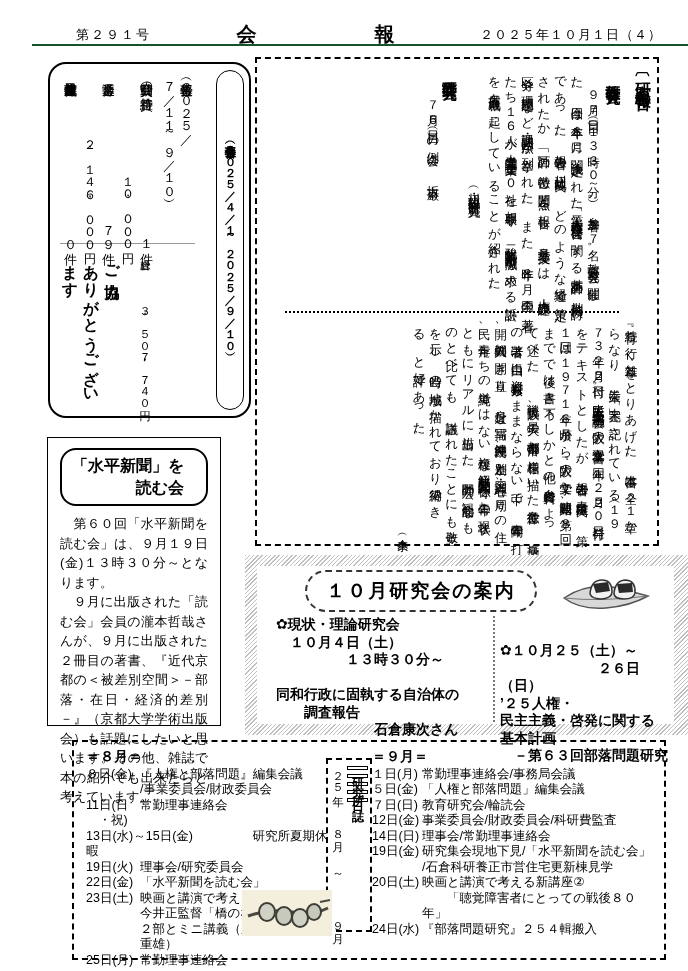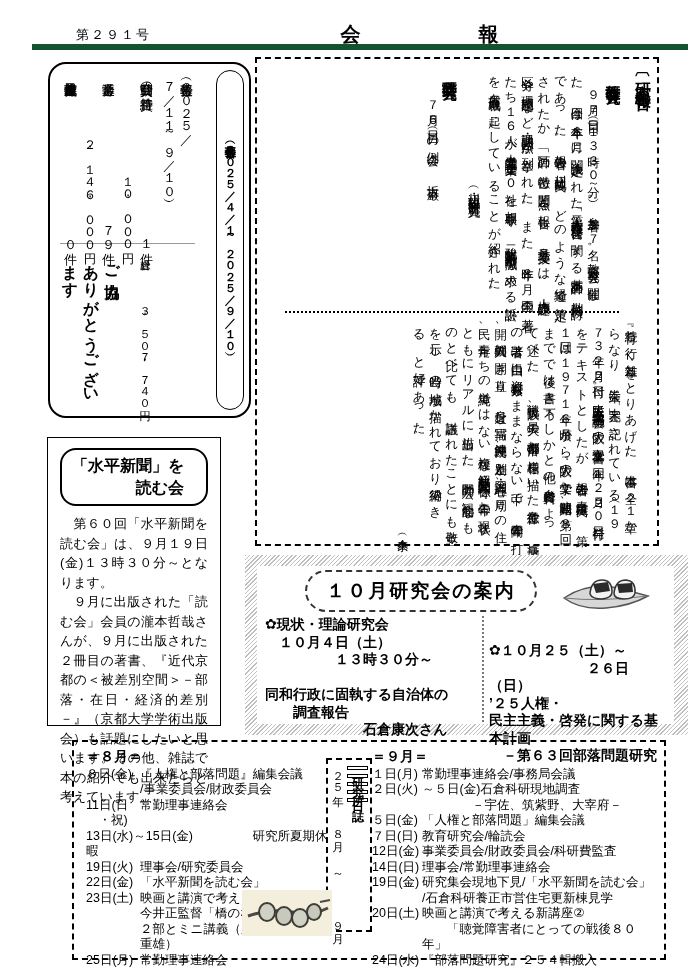--- a/index.html
+++ b/index.html
@@ -1,21 +1,21 @@
 <!DOCTYPE html>
 <html lang="ja"><head>
 <meta charset="utf-8">
 <style>
   html,body{margin:0;padding:0;background:#fff;}
   body{font-family:"Liberation Sans","DejaVu Sans",sans-serif;color:#000;}
   #page{position:relative;width:688px;height:971px;background:#fff;overflow:hidden;}
 
   
   .header{position:absolute;left:32px;right:0;top:20px;height:24px;
-          border-bottom:6px solid #14532d;display:flex;align-items:flex-end;}
+          border-bottom:2px solid #14532d;display:flex;align-items:flex-end;}
   .issue{font-size:13px;letter-spacing:2px;margin-left:44px;}
   .ptitle{flex:1;display:flex;justify-content:center;gap:118px;
           font-family:"Liberation Serif","DejaVu Serif",serif;
           font-size:20px;font-weight:bold;line-height:1;}
   .pdate{font-size:13px;letter-spacing:1px;margin-right:26px;}
 
   
   .v{writing-mode:vertical-rl;text-orientation:mixed;}
 
   
@@ -72,21 +72,21 @@
   
   .guide{position:absolute;left:245px;top:555px;width:443px;height:180px;
          background:repeating-linear-gradient(135deg,#bfbfbf 0 1px,#fff 1px 3px);}
   .guide-inner{position:absolute;left:12px;right:14px;top:11px;bottom:11px;background:#fff;}
   .guide-title{position:absolute;left:48px;top:4px;width:228px;height:38px;
                border:2px dashed #333;border-radius:22px;display:flex;align-items:center;
                justify-content:center;font-weight:bold;font-size:19px;letter-spacing:2px;}
   .guide-art{position:absolute;right:22px;top:6px;}
   .guide-cols{position:absolute;left:8px;right:6px;top:50px;bottom:2px;display:flex;}
   .gcol{white-space:pre-line;font-weight:bold;font-size:14px;line-height:17.5px;}
-  .gcol.left{width:212px;}
+  .gcol.left{width:212px;margin-left:11px;}
   .gdiv{border-left:2px dotted #777;margin:0 5px;}
   .gcol.right{flex:1;padding-top:26px;}
 
   
   .diary-box{position:absolute;left:72px;top:740px;width:594px;height:220px;
              border:2.5px dashed #000;box-sizing:border-box;}
   .sched{position:absolute;font-size:12.5px;line-height:15.5px;}
   .sched.aug{left:12px;top:7px;width:242px;}
   .sched.sep{left:298px;top:7px;right:8px;}
   .sched-title{font-weight:bold;font-size:14px;margin-bottom:2px;}
@@ -107,20 +107,21 @@
 <body>
 
 <div id="page">
 
   <div class="header">
     <span class="issue">第２９１号</span>
     <span class="ptitle">
       <span>会</span>
       <span>報</span>
     </span>
+    <span class="pdate">２０２５年１０月１日（４）</span>
   </div>
 
   <div class="don-box">
     <div class="don-tab v">募金報告（２０２５／４／１～２０２５／９／１０）</div>
     <div class="don-content">
       <div class="don-top v">
         <div class="don-head">募金報告（２０２５／
 ７／１１～９／１０）</div>
         <div class="don-item">
           <span>賛助会費の維持費</span>
@@ -262,25 +263,20 @@
       <path d="M78 12 L88 10" stroke="#4a4a42" stroke-width="2"></path>
     </svg>
 
     <div class="sched sep">
       <div class="sched-title">＝９月＝</div>
       <div class="srow">
         <span class="sdate">１日(月)</span>
         <span class="stext">常勤理事連絡会/事務局会議</span>
       </div>
       <div class="srow">
-        <span class="sdate">２日(火)</span>
-        <span class="stext">～５日(金)石倉科研現地調査
-　　　　－宇佐、筑紫野、大宰府－</span>
-      </div>
-      <div class="srow">
         <span class="sdate">５日(金)</span>
         <span class="stext">「人権と部落問題」編集会議</span>
       </div>
       <div class="srow">
         <span class="sdate">７日(日)</span>
         <span class="stext">教育研究会/輪読会</span>
       </div>
       <div class="srow">
         <span class="sdate">12日(金)</span>
         <span class="stext">事業委員会/財政委員会/科研費監査</span>

